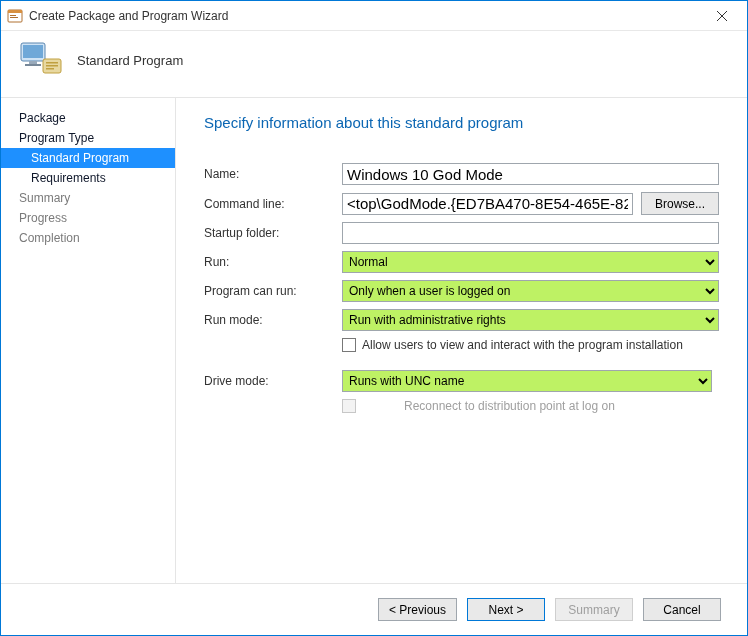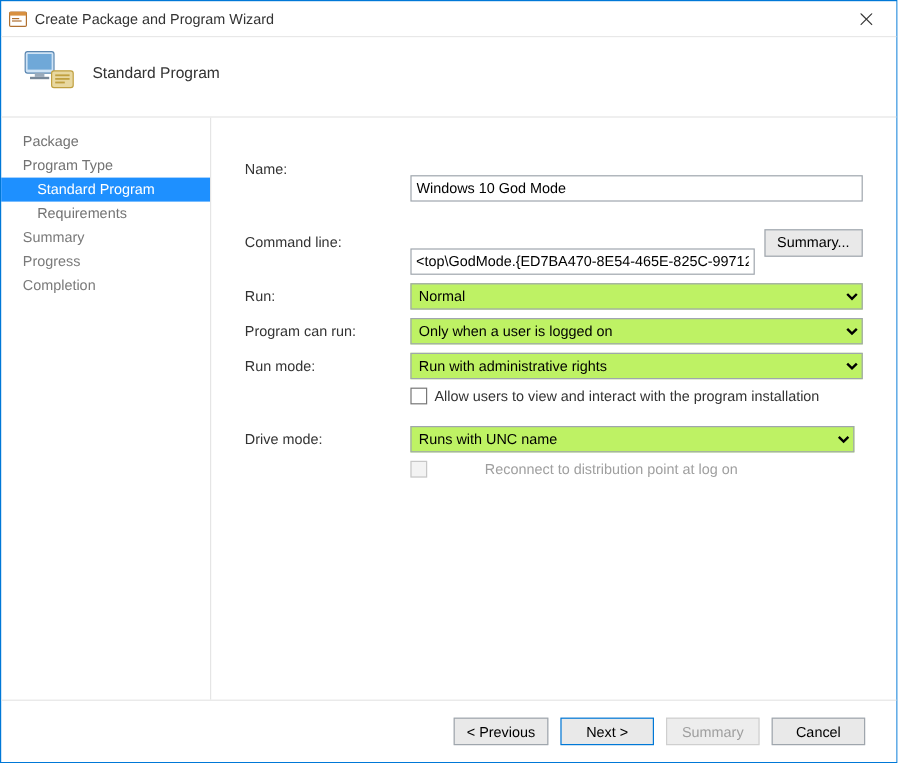--- a/index.html
+++ b/index.html
@@ -31,44 +31,43 @@
   .header-band .wiz-icon { width: 44px; height: 42px; }
   .header-band .wiz-title { font-size: 13px; color: #333; }
   .body {
     flex: 1; display: flex; border-top: 1px solid #e5e5e5; min-height: 0;
   }
   .sidebar {
     width: 175px; border-right: 1px solid #e5e5e5;
     padding: 10px 0; font-size: 12px;
   }
   .nav-item {
-    padding: 3px 18px; color: #737373; cursor: default; white-space: nowrap;
+    padding: 3px 18px; color: #0f172a; cursor: default; white-space: nowrap;
   }
   .nav-sub { padding-left: 30px; }
   .nav-item.selected {
     background: #1e90ff; color: #fff;
   }
   .nav-item.muted { color: #7a7a7a; }
   .content {
     flex: 1; padding: 16px 28px 10px 28px; font-size: 12px;
     overflow: hidden;
   }
   .content h2 {
     font-size: 15px; font-weight: 400; color: #0b66b3;
     margin: 0 0 32px 0;
   }
   .form-row {
     display: flex; align-items: center; margin-bottom: 7px; gap: 8px;
   }
   .form-row .lbl { width: 130px; color: #333; }
   .txt {
     flex: 1; height: 22px; border: 1px solid #9fa6ad;
-    padding: 0 4px; font-size: 12px; background: #fff;
+    padding: 0 4px; font-size: 15px; background: #fff;
     color: #000;
-    margin-top: 32px;
   }
   .sel {
     flex: 1; height: 22px; border: 1px solid #9fa6ad;
     background: #bef264; font-size: 12px; padding: 0 2px;
     color: #000;
   }
   .btn {
     height: 23px; min-width: 78px; padding: 0 10px;
     border: 1px solid #9fa6ad; background: #e9e9e9;
     font-size: 12px; cursor: default; color: #000;
@@ -135,32 +134,37 @@
       <div class="nav-item">Package</div>
       <div class="nav-item">Program Type</div>
       <div class="nav-item nav-sub selected">Standard Program</div>
       <div class="nav-item nav-sub">Requirements</div>
       <div class="nav-item muted">Summary</div>
       <div class="nav-item muted">Progress</div>
       <div class="nav-item muted">Completion</div>
     </div>
 
     <div class="content">
+      <h2>Specify information about this standard program</h2>
 
       <div class="form-row">
         <div class="lbl">Name:</div>
         <input class="txt" value="Windows 10 God Mode" style="">
       </div>
 
       <div class="form-row">
         <div class="lbl">Command line:</div>
         <input class="txt" value="&lt;top\GodMode.{ED7BA470-8E54-465E-825C-99712043E01C}&quot;" style="">
-        <button class="btn">Summary...</button>
-      </div>
-
+        <button class="btn">Browse...</button>
+      </div>
+
+      <div class="form-row">
+        <div class="lbl">Startup folder:</div>
+        <input class="txt" value="" style="">
+      </div>
 
       <div class="form-row">
         <div class="lbl">Run:</div>
         <select class="sel">
           <option>Normal</option>
         </select>
       </div>
 
       <div class="form-row">
         <div class="lbl">Program can run:</div>

